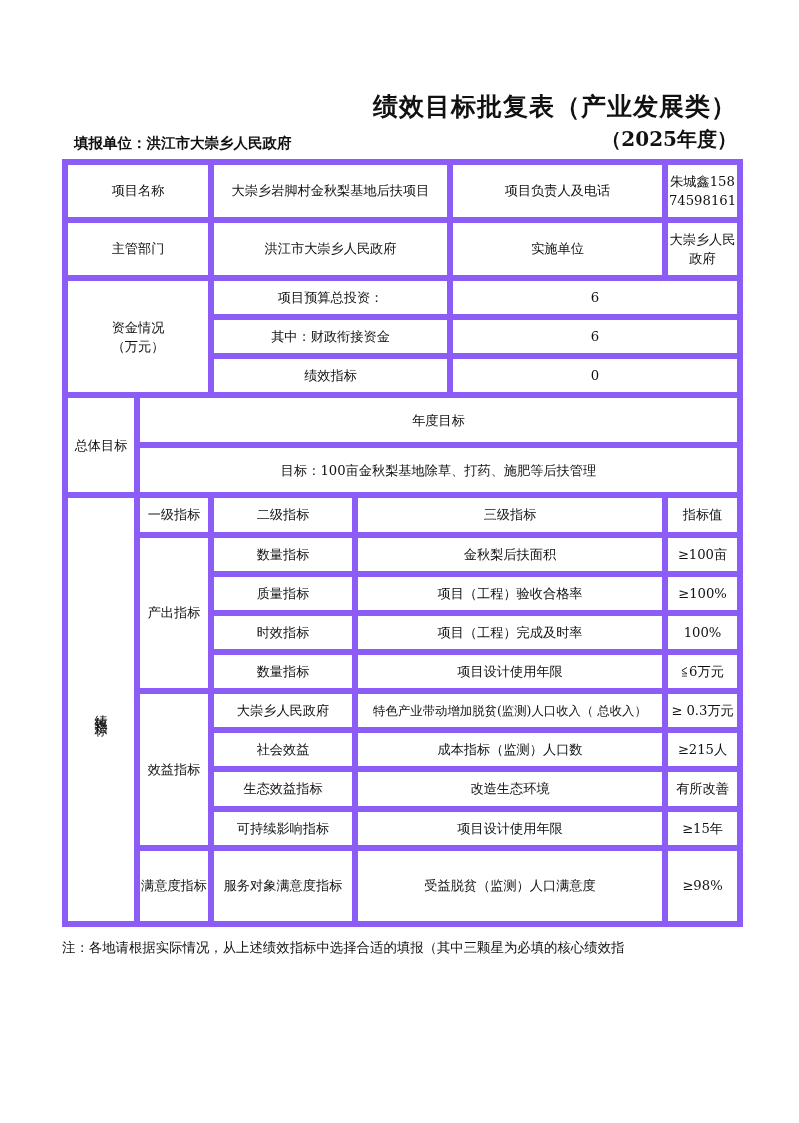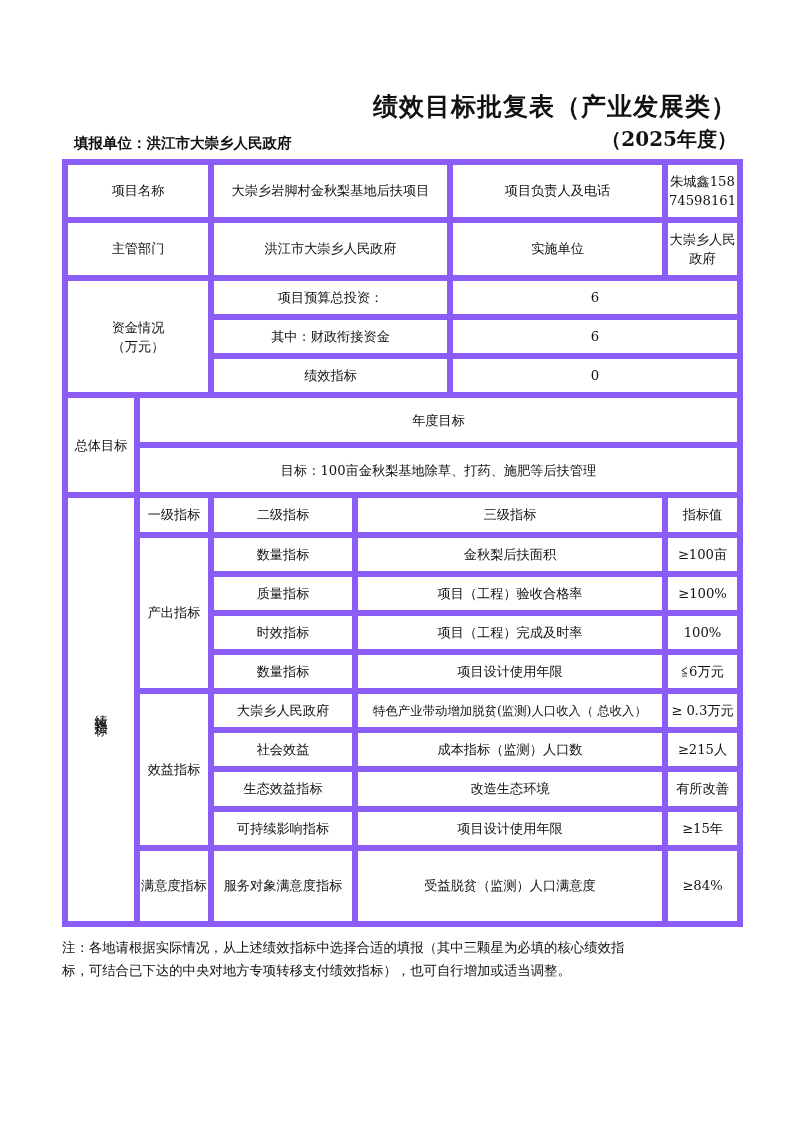--- a/index.html
+++ b/index.html
@@ -215,23 +215,22 @@
       <tr>
         <td colspan="2">可持续影响指标</td>
         <td colspan="2" class="left">项目设计使用年限</td>
         <td>≥15年</td>
       </tr>
 
       <tr>
         <td style="height:56px">满意度指标</td>
         <td colspan="2">服务对象满意度指标</td>
         <td colspan="2" class="left">受益脱贫（监测）人口满意度</td>
-        <td>≥84%</td>
+        <td>≥98%</td>
       </tr>
     </tbody>
   </table>
 
   <div class="note">
     <p class="n-first">注：各地请根据实际情况，从上述绩效指标中选择合适的填报（其中三颗星为必填的核心绩效指</p>
-    <p class="indent">标，可结合已下达的中央对地方专项转移支付绩效指标），也可自行增加或适当调整。</p>
   </div>
 
 </div>
 
 </body></html>

